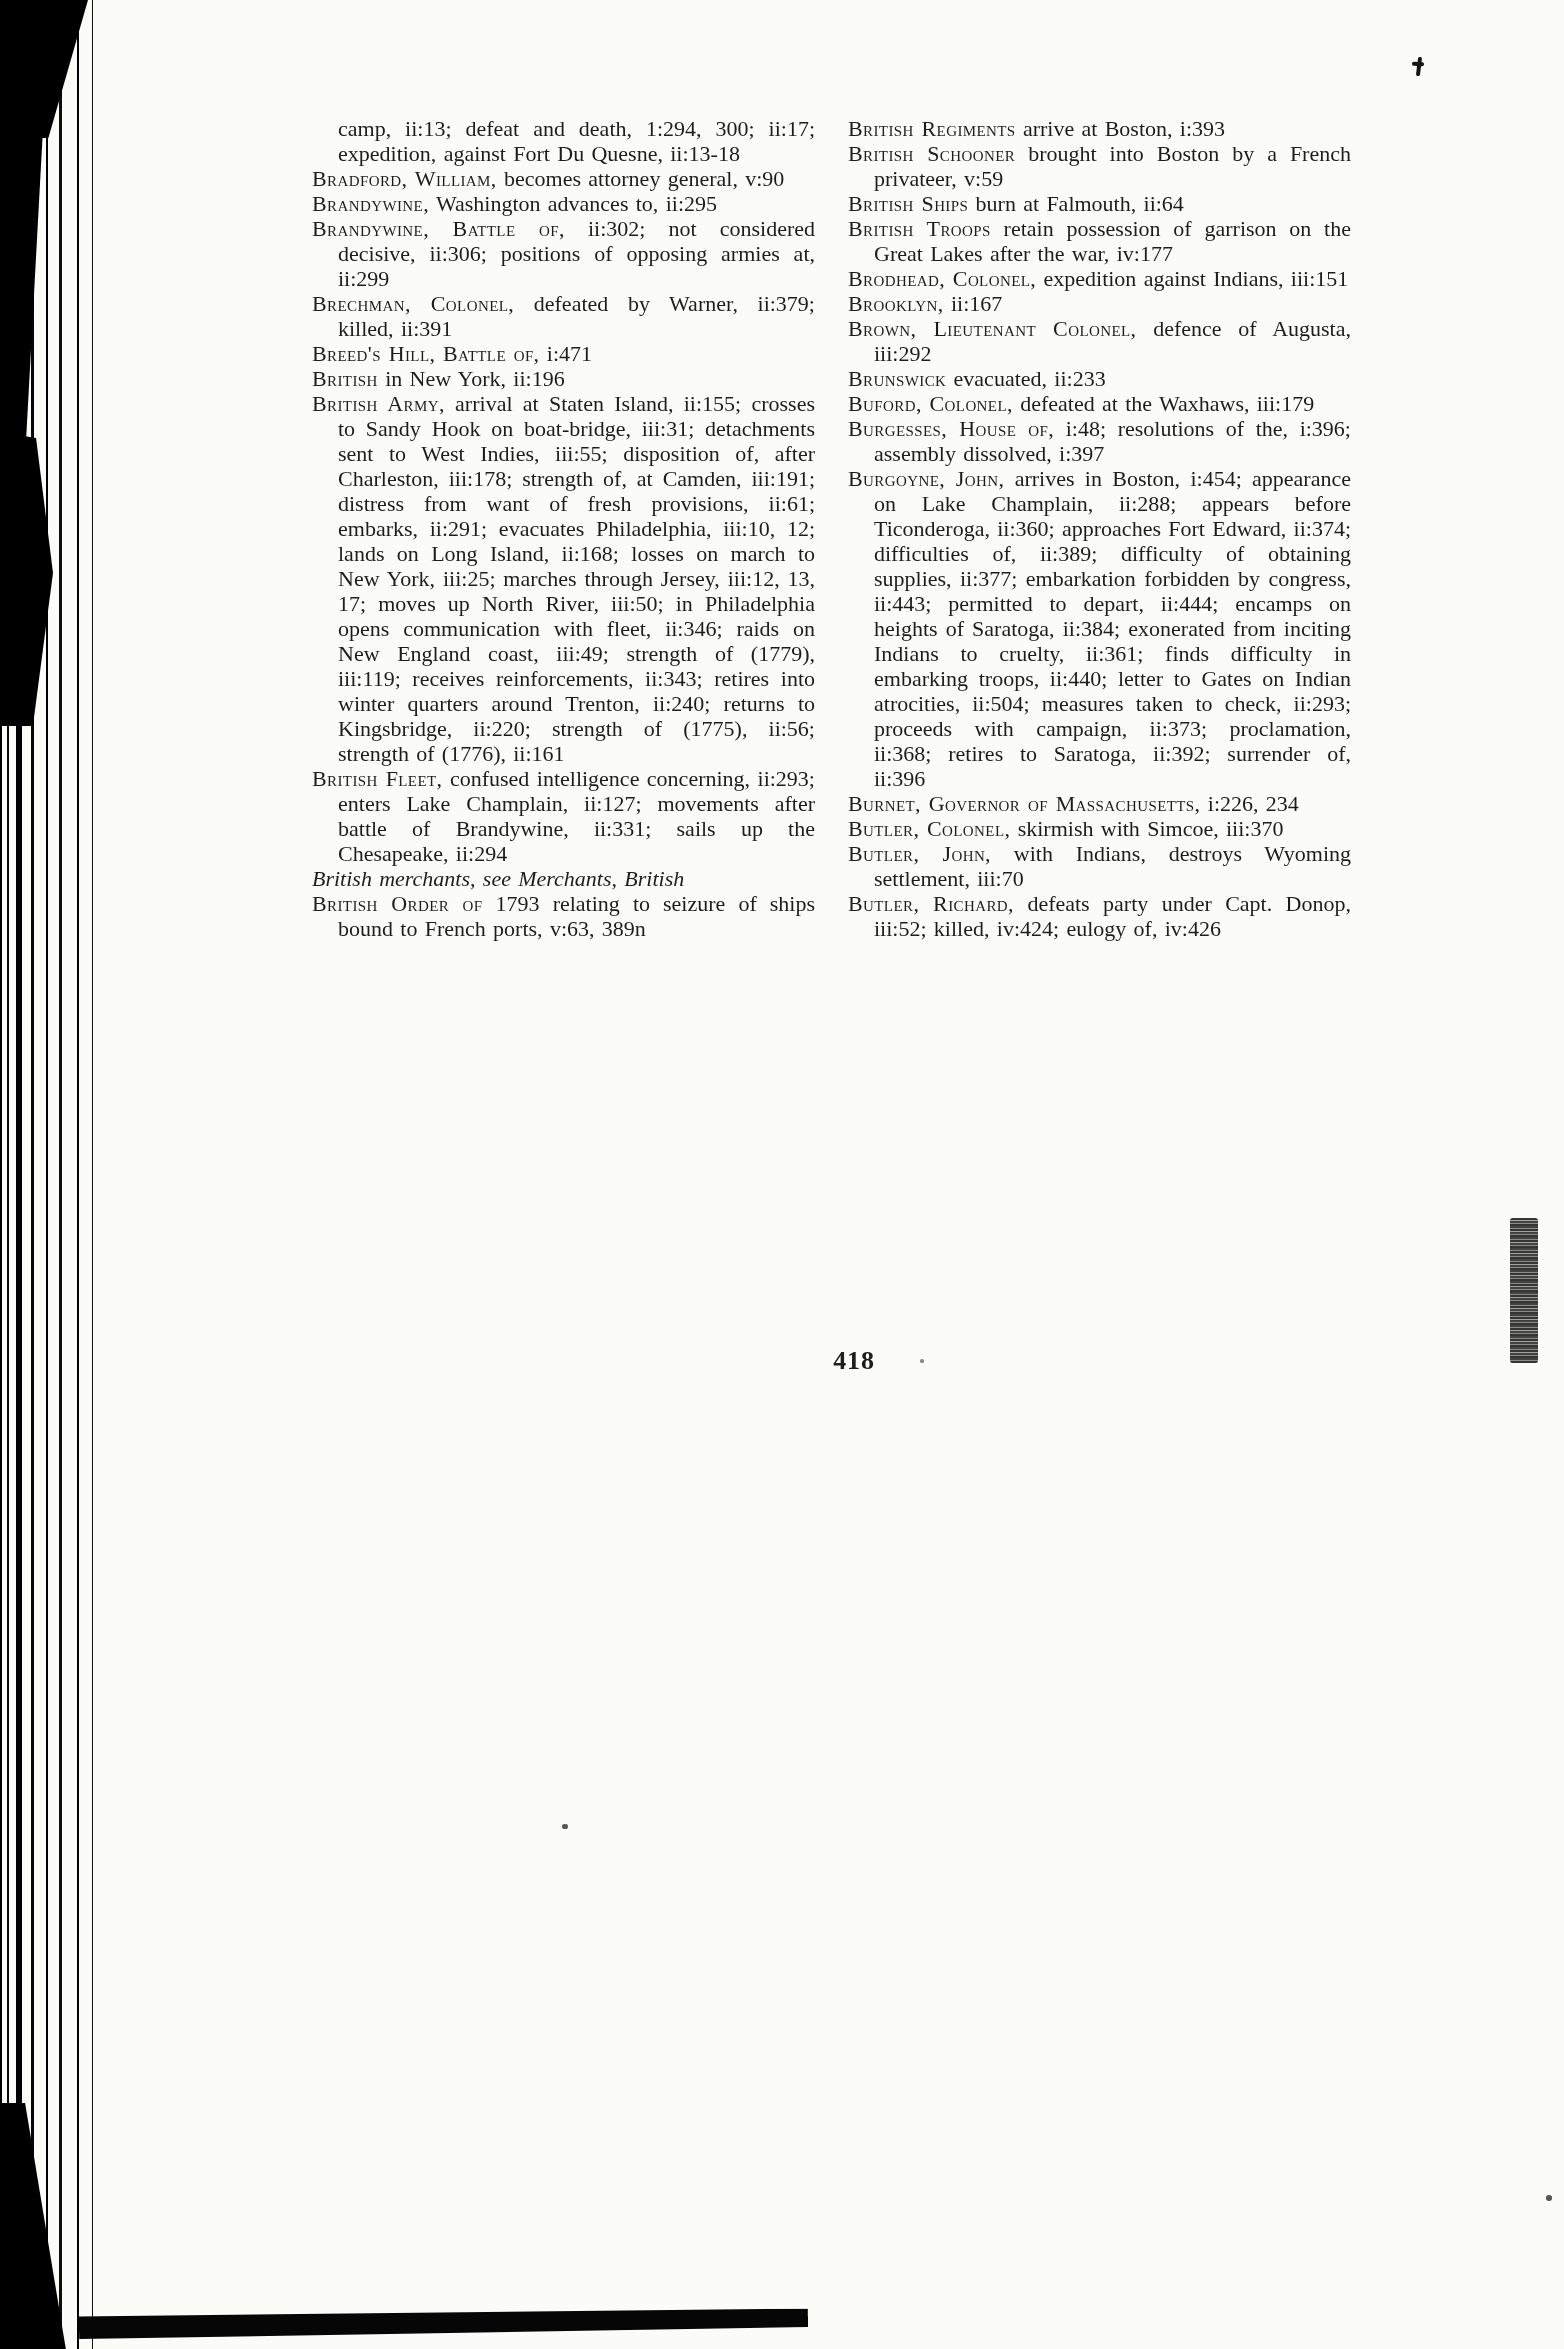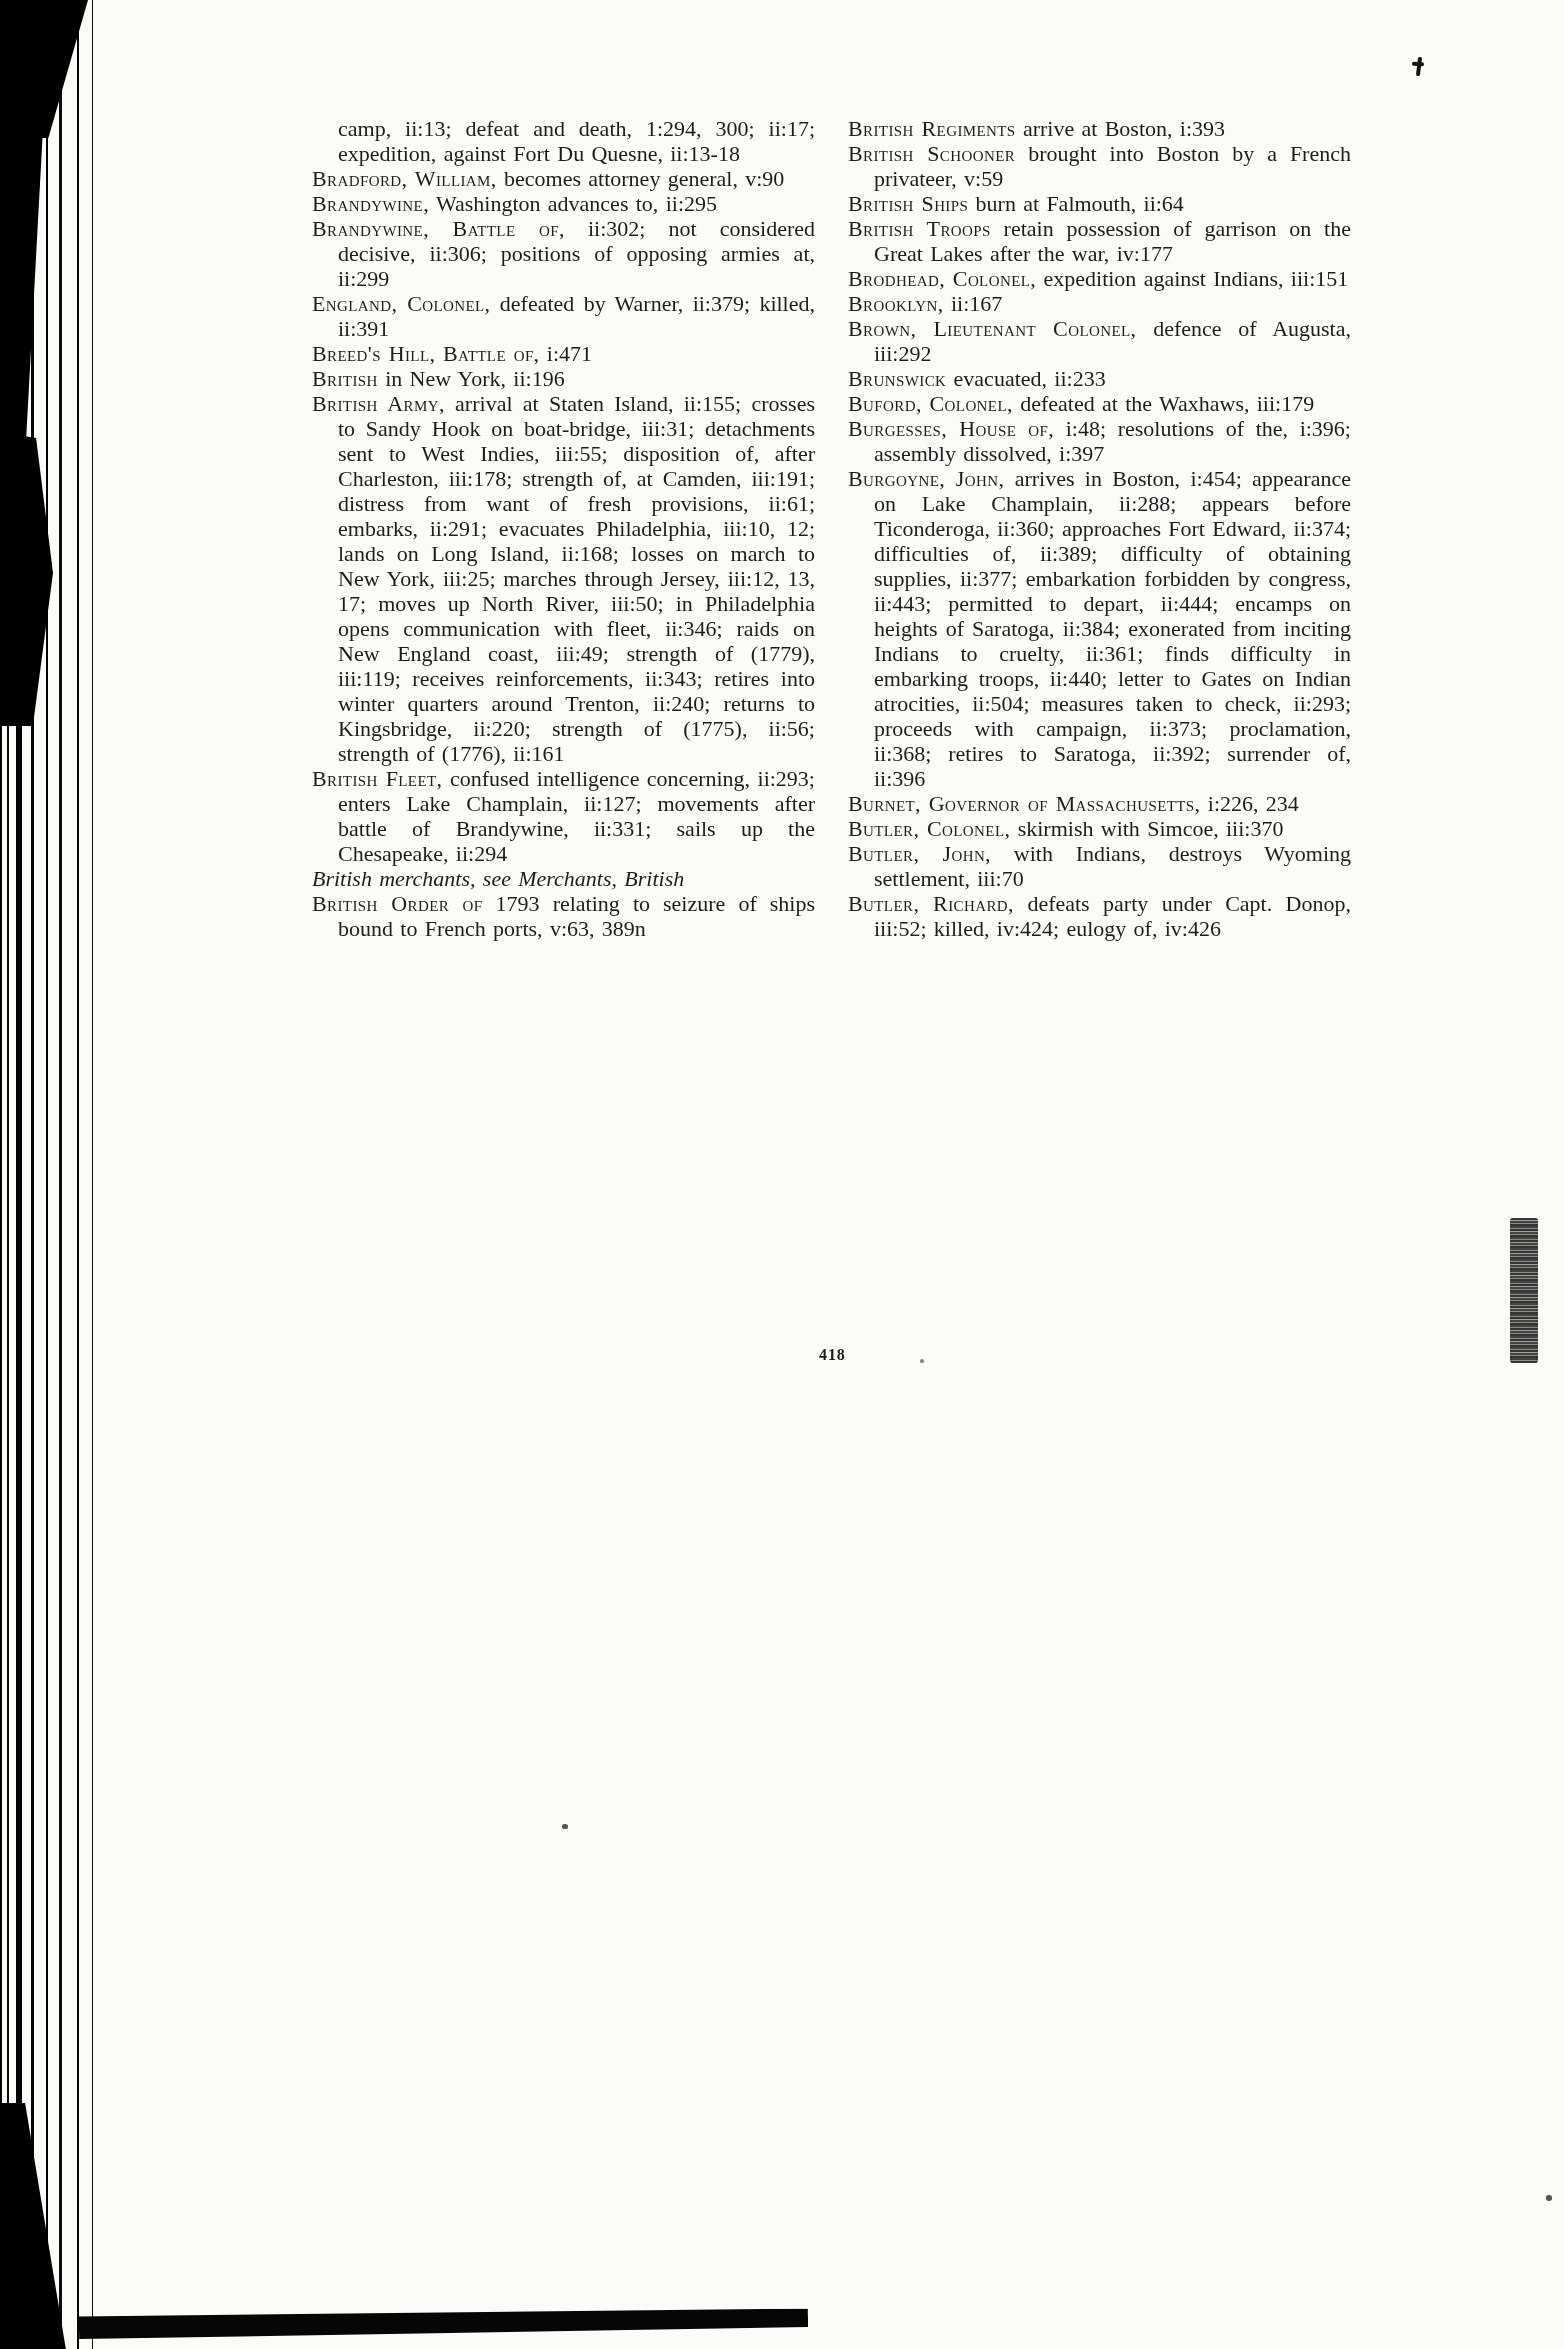--- a/index.html
+++ b/index.html
@@ -114,21 +114,22 @@
   .entry.continuation { text-indent: 0; }
   .entry.italic-entry { font-style: italic; }
   .head {
     font-variant: small-caps;
     letter-spacing: 0.4px;
   }
   .page-number {
     position: absolute;
     top: 1346px; left: 819px;
     width: 70px;
-    font-size: 16px;
+    text-align: center;
+    font-size: 26px;
     font-weight: 700;
     letter-spacing: 0.9px;
   }
 </style>
 </head>
 <body>
 
 <div>
 
   <div class="binding">
@@ -144,21 +145,21 @@
   <div class="speck sp-2"></div>
   <div class="speck sp-3"></div>
 
   <div class="text-block">
 
     <div class="col">
       <p class="entry continuation"><span class="head"></span> <span>camp, ii:13; defeat and death, 1:294, 300; ii:17; expedition, against Fort Du Quesne, ii:13-18</span></p>
       <p class="entry"><span class="head">Bradford, William,</span> <span>becomes attorney general, v:90</span></p>
       <p class="entry"><span class="head">Brandywine,</span> <span>Washington advances to, ii:295</span></p>
       <p class="entry"><span class="head">Brandywine, Battle of,</span> <span>ii:302; not considered decisive, ii:306; positions of opposing armies at, ii:299</span></p>
-      <p class="entry"><span class="head">England, Colonel,</span> <span>defeated by Warner, ii:379; killed, ii:391</span></p>
+      <p class="entry"><span class="head">Brechman, Colonel,</span> <span>defeated by Warner, ii:379; killed, ii:391</span></p>
       <p class="entry"><span class="head">Breed's Hill, Battle of,</span> <span>i:471</span></p>
       <p class="entry"><span class="head">British</span> <span>in New York, ii:196</span></p>
       <p class="entry"><span class="head">British Army,</span> <span>arrival at Staten Island, ii:155; crosses to Sandy Hook on boat-bridge, iii:31; detachments sent to West Indies, iii:55; disposition of, after Charleston, iii:178; strength of, at Camden, iii:191; distress from want of fresh provisions, ii:61; embarks, ii:291; evacuates Philadelphia, iii:10, 12; lands on Long Island, ii:168; losses on march to New York, iii:25; marches through Jersey, iii:12, 13, 17; moves up North River, iii:50; in Philadelphia opens communication with fleet, ii:346; raids on New England coast, iii:49; strength of (1779), iii:119; receives reinforcements, ii:343; retires into winter quarters around Trenton, ii:240; returns to Kingsbridge, ii:220; strength of (1775), ii:56; strength of (1776), ii:161</span></p>
       <p class="entry"><span class="head">British Fleet,</span> <span>confused intelligence concerning, ii:293; enters Lake Champlain, ii:127; movements after battle of Brandywine, ii:331; sails up the Chesapeake, ii:294</span></p>
       <p class="entry italic-entry"><span class="head"></span> <span>British merchants, see Merchants, British</span></p>
       <p class="entry"><span class="head">British Order of</span> <span>1793 relating to seizure of ships bound to French ports, v:63, 389n</span></p>
     </div>
 
     <div class="col">
       <p class="entry"><span class="head">British Regiments</span> <span>arrive at Boston, i:393</span></p>

